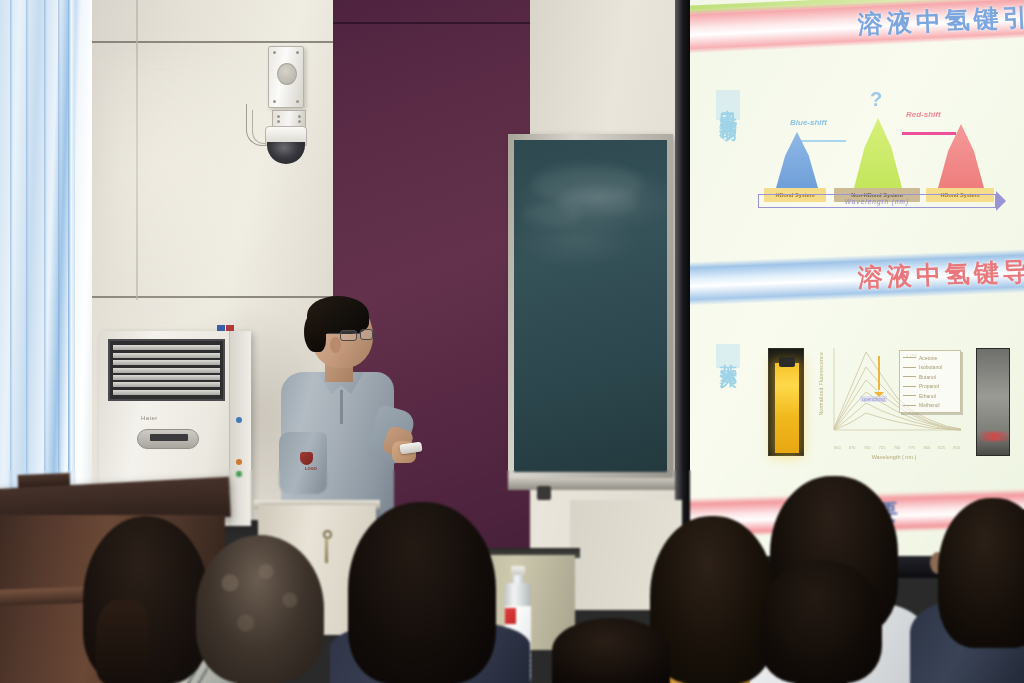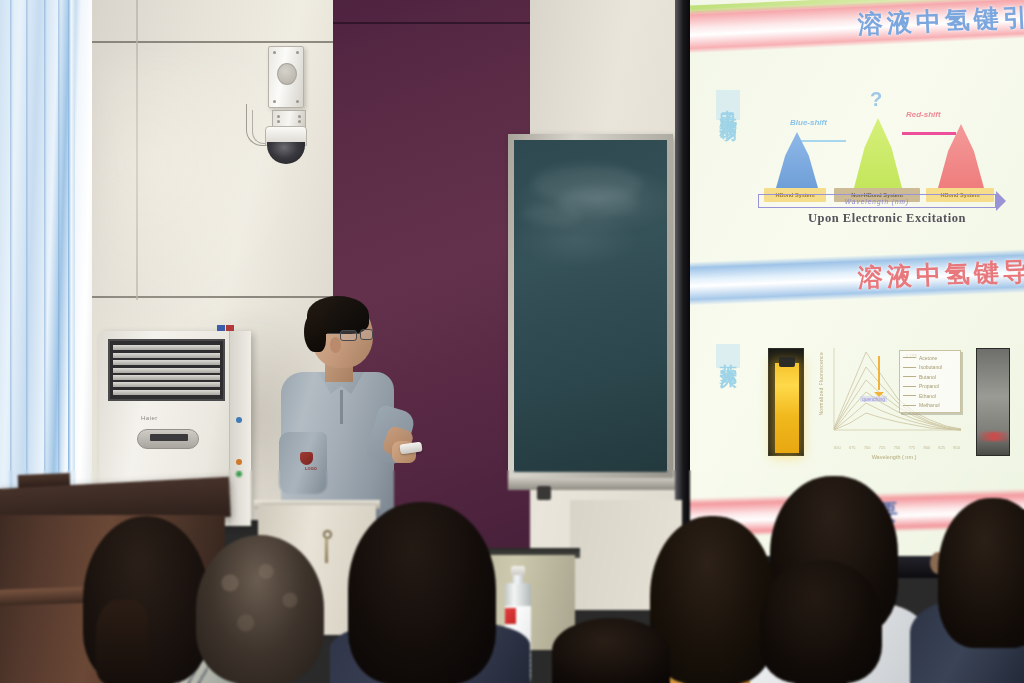--- a/index.html
+++ b/index.html
@@ -731,21 +731,20 @@
       <div class="peak peak-green"></div>
       <div class="peak peak-red"></div>
 
       <div class="peak-tag tag-1">HBond System</div>
       <div class="peak-tag tag-2">Non-HBond System</div>
       <div class="peak-tag tag-3">HBond System</div>
 
       <div class="wave-axis">
         <span>Wavelength (nm)</span>
       </div>
-      <div class="upon-text">Upon Electronic Excitation</div>
     </div>
 
     <div class="banner banner-2">
       <span class="banner-text">溶液中氢键导</span>
     </div>
 
     <div class="vlabel vlabel-2">荧光淬灭</div>
 
     <div class="cuvette cuvette-on">
       <div class="liquid"></div>

